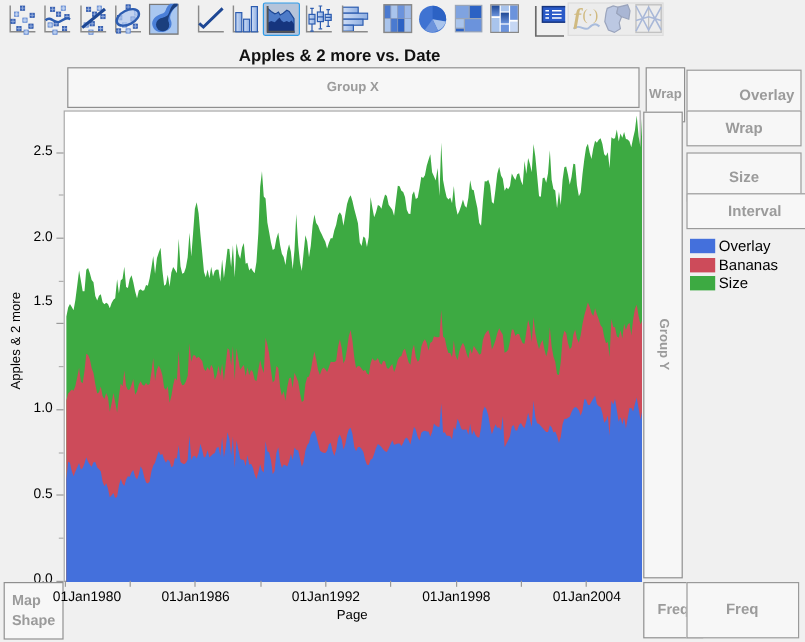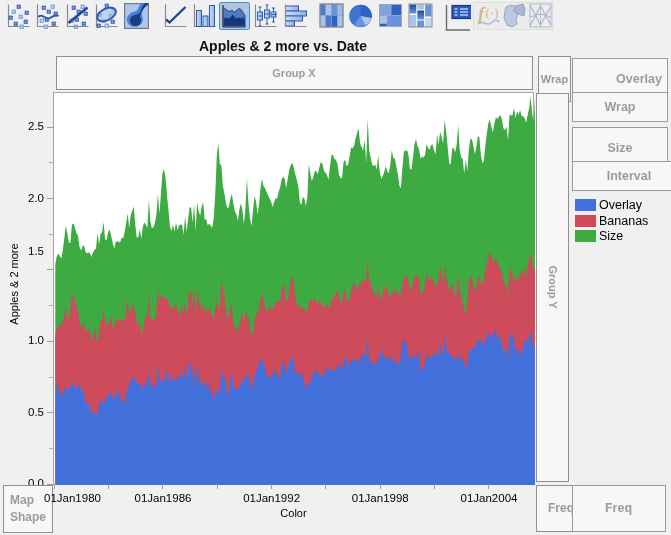--- a/index.html
+++ b/index.html
@@ -272,21 +272,21 @@
 <div class="xtick" style="left:325.43px"></div>
 <div class="xtick" style="left:379.75px"></div>
 <div class="xtick" style="left:434.08px"></div>
 <div class="xtick" style="left:488.40px"></div>
 <div class="xlab" style="left:37.5px">01Jan1980</div>
 <div class="xlab" style="left:128.0px">01Jan1986</div>
 <div class="xlab" style="left:236.6px">01Jan1992</div>
 <div class="xlab" style="left:345.3px">01Jan1998</div>
 <div class="xlab" style="left:454.0px">01Jan2004</div>
 <div class="ytitle">Apples &amp; 2 more</div>
-<div class="xlab" style="left:278.5px; top:507px; width:30px; font-size:11px;">Color</div>
+<div class="xlab" style="left:278.5px; top:507px; width:30px; font-size:11px;">Page</div>
 <div class="btn" style="left:572px; top:58px;  width:96px; height:42px;padding-left:38px;">Overlay</div>
 <div class="btn" style="left:572px; top:92px;  width:96px; height:30px;">Wrap</div>
 <div class="btn" style="left:572px; top:127px; width:96px; height:41px;">Size</div>
 <div class="btn" style="left:572px; top:161px; width:114px; height:30px;">Interval</div>
 <div class="sw" style="top:199px; background:#4470DC;"></div>
 <div class="sw" style="top:214.5px; background:#CD4B5A;"></div>
 <div class="sw" style="top:229.5px; background:#3DAA42;"></div>
 <div class="leg" style="top:198px;">Overlay</div>
 <div class="leg" style="top:213.5px;">Bananas</div>
 <div class="leg" style="top:228.5px;">Size</div>

